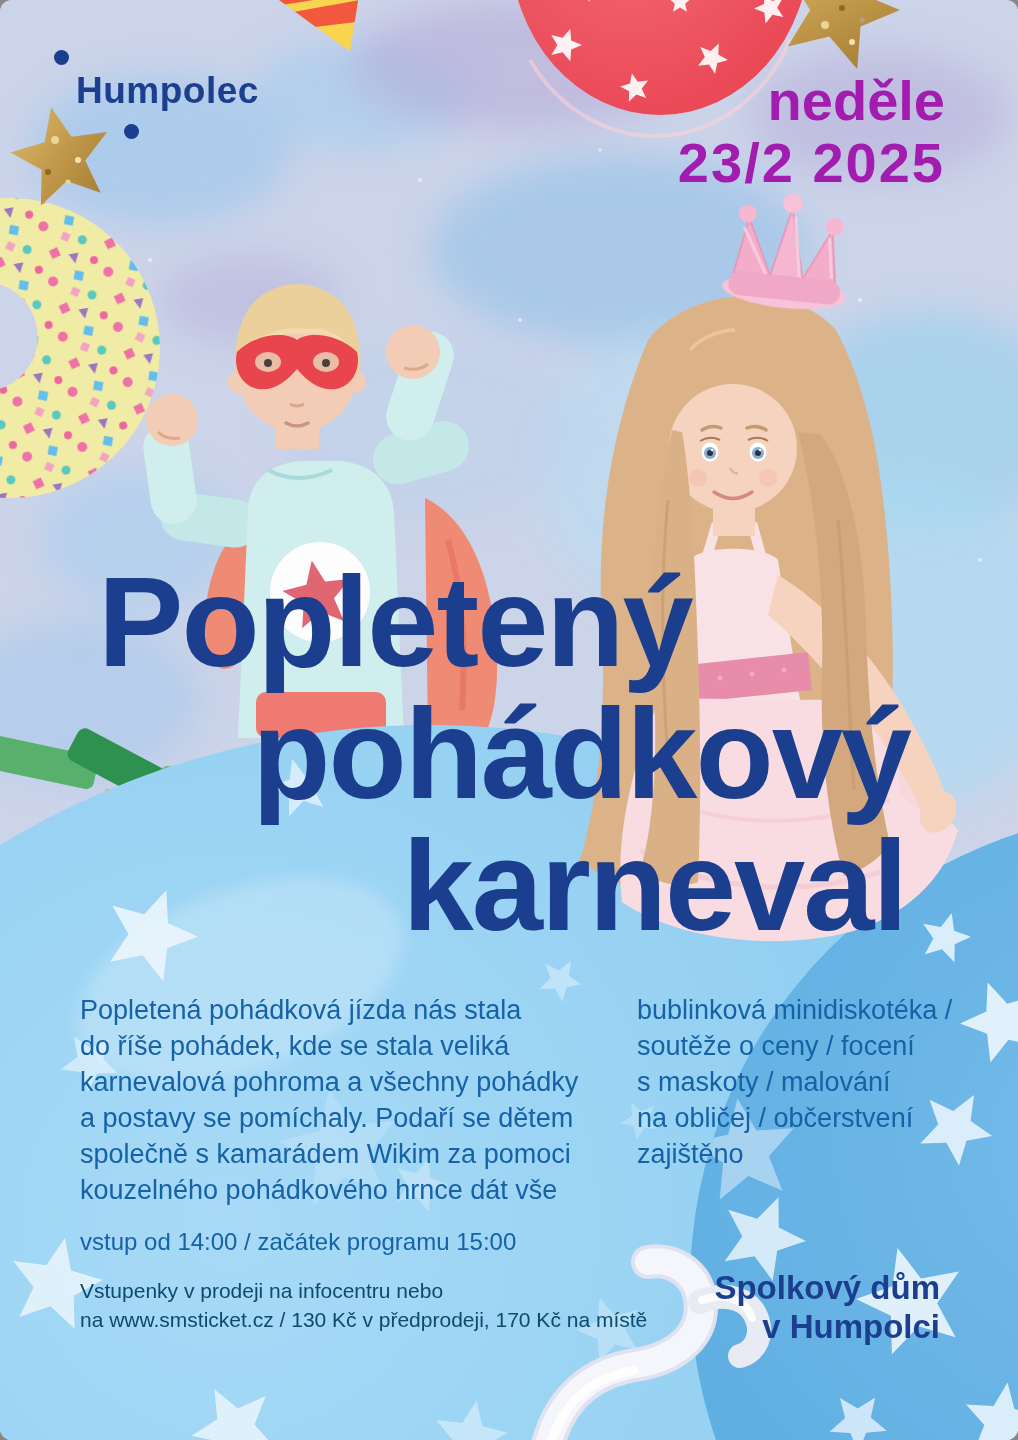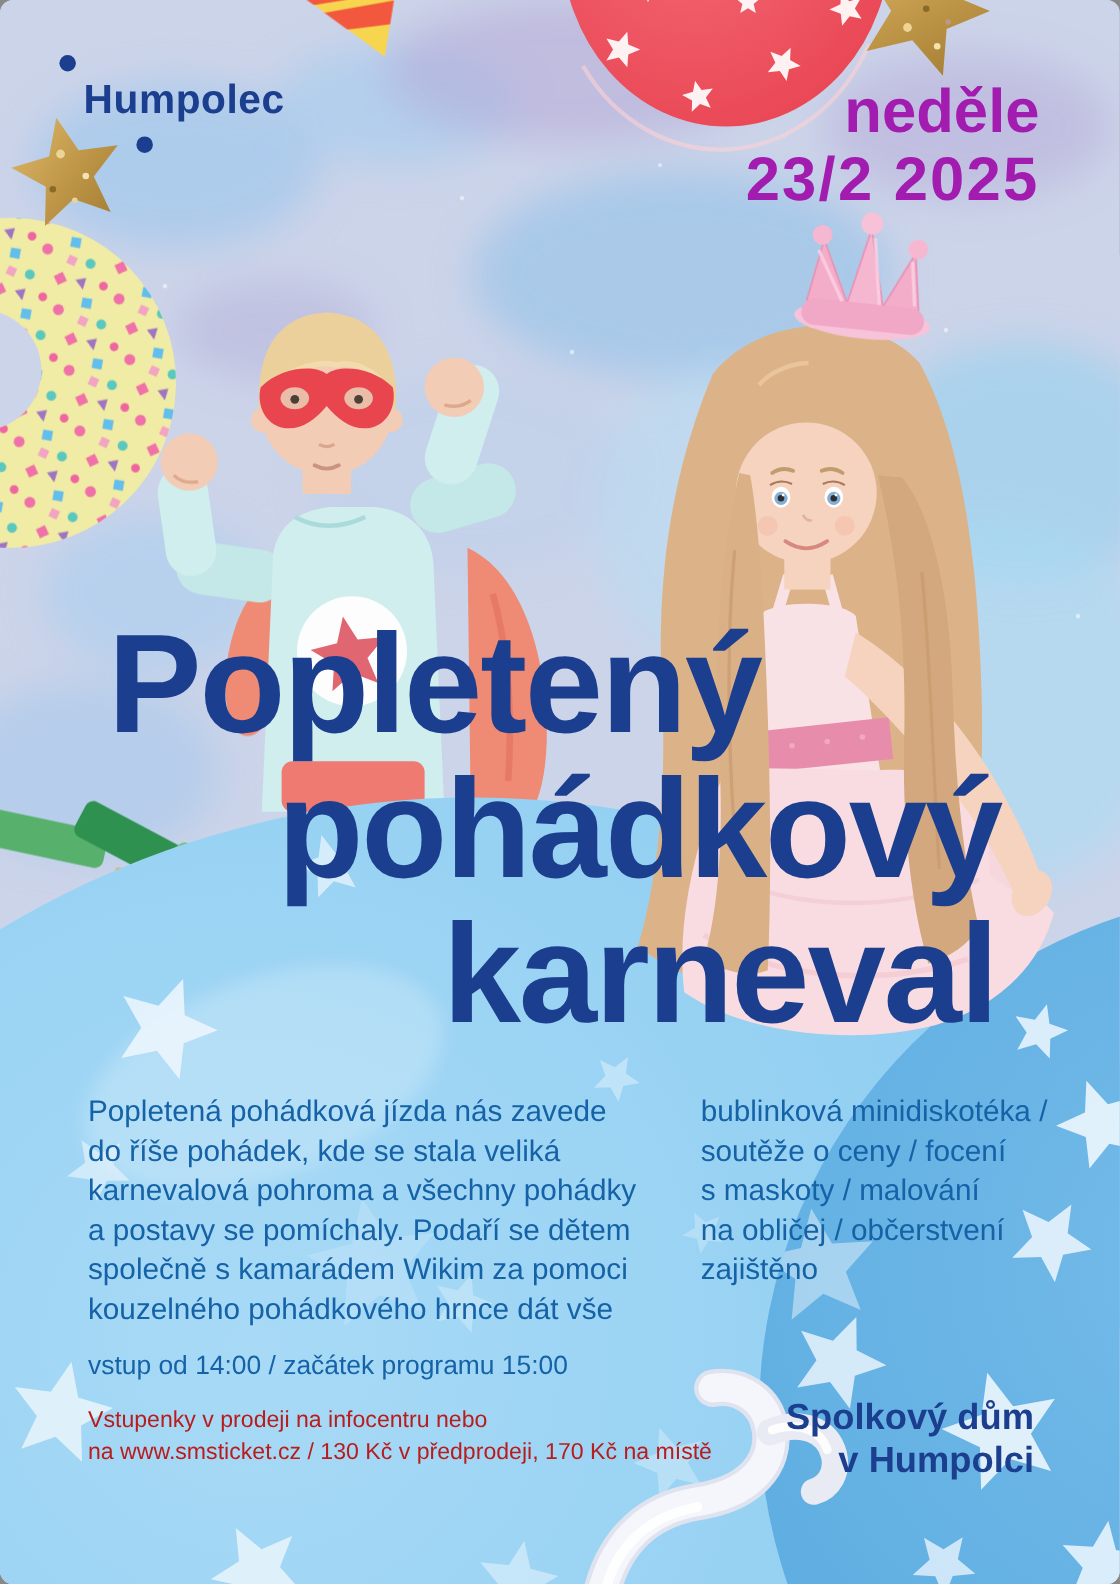--- a/index.html
+++ b/index.html
@@ -33,21 +33,21 @@
   .t2{right:108px;top:690px;}
   .t3{right:112px;top:822px;text-align:right;}
   .body-col{
     position:absolute;color:#1562a7;
     font-size:27px;line-height:36px;font-weight:400;
   }
   .body-col span{display:block;}
   .desc{left:80px;top:992px;}
   .acts{left:637px;top:992px;}
   .schedule{left:80px;top:1228px;color:#1562a7;font-size:24px;}
-  .tickets{left:80px;top:1276px;color:#b91c1c;font-size:21px;line-height:29px;}
+  .tickets{left:80px;top:1276px;color:#0c4a6e;font-size:21px;line-height:29px;}
   .tickets span{display:block;}
   .venue{
     right:78px;top:1268px;text-align:right;
     font-size:33px;font-weight:bold;color:#1b3e8e;line-height:39px;margin-left:44px;
   }
   .venue span{display:block;}
 </style>
 </head>
 <body>
 
@@ -328,21 +328,21 @@
   <div class="txt date-block">
     <div class="d1">neděle</div>
     <div class="d2">23/2 2025</div>
   </div>
 
   <div class="txt title-line t1">Popletený</div>
   <div class="txt title-line t2">pohádkový</div>
   <div class="txt title-line t3">karneval</div>
 
   <div class="body-col desc">
-    <span>Popletená pohádková jízda nás zavede</span>
+    <span>Popletená pohádková jízda nás stala</span>
     <span>do říše pohádek, kde se stala veliká</span>
     <span>karnevalová pohroma a všechny pohádky</span>
     <span>a postavy se pomíchaly. Podaří se dětem</span>
     <span>společně s kamarádem Wikim za pomoci</span>
     <span>kouzelného pohádkového hrnce dát vše</span>
   </div>
 
   <div class="body-col acts">
     <span>bublinková minidiskotéka /</span>
     <span>soutěže o ceny / focení</span>

